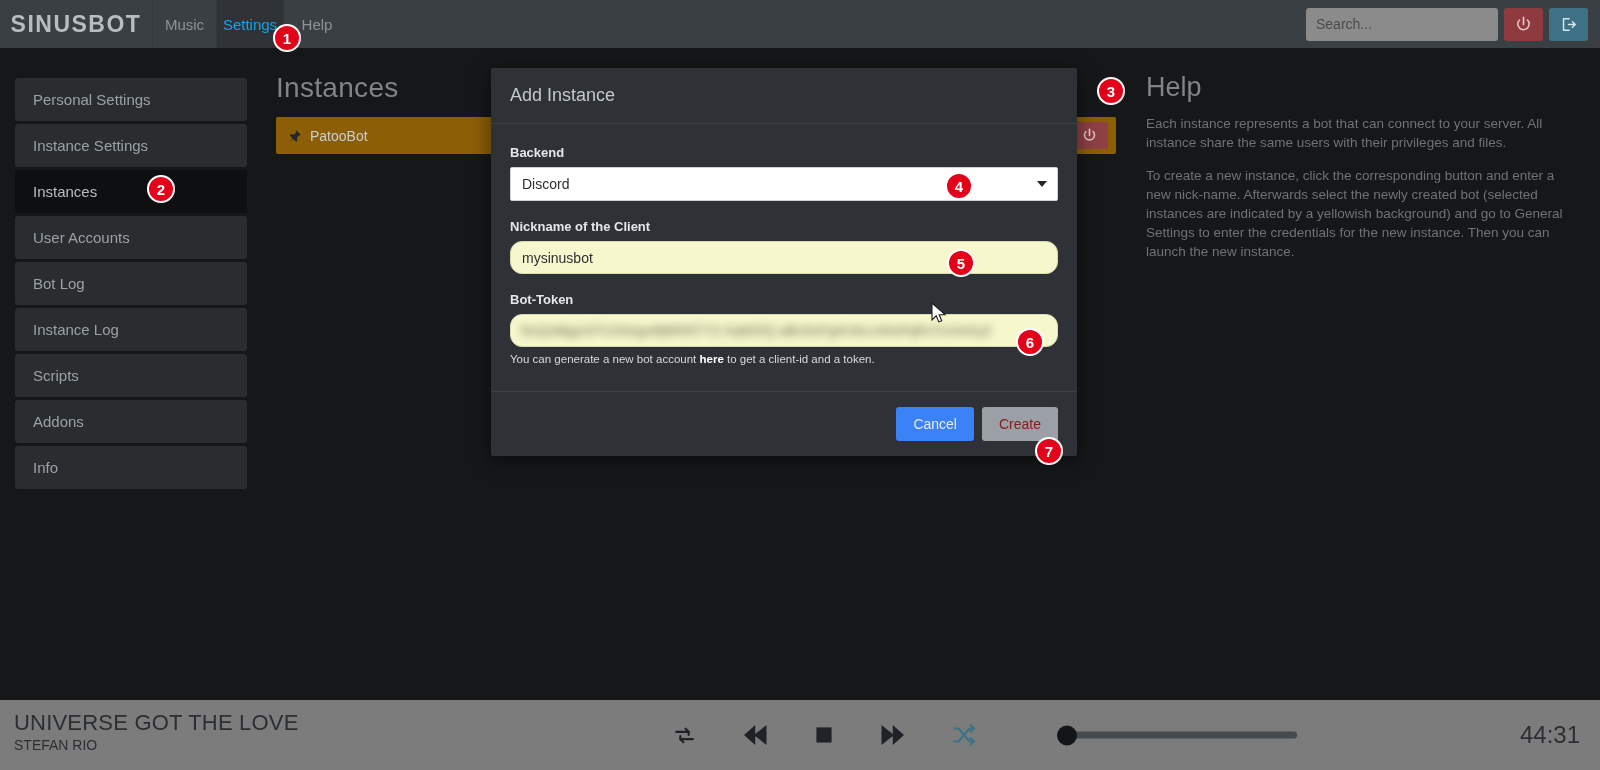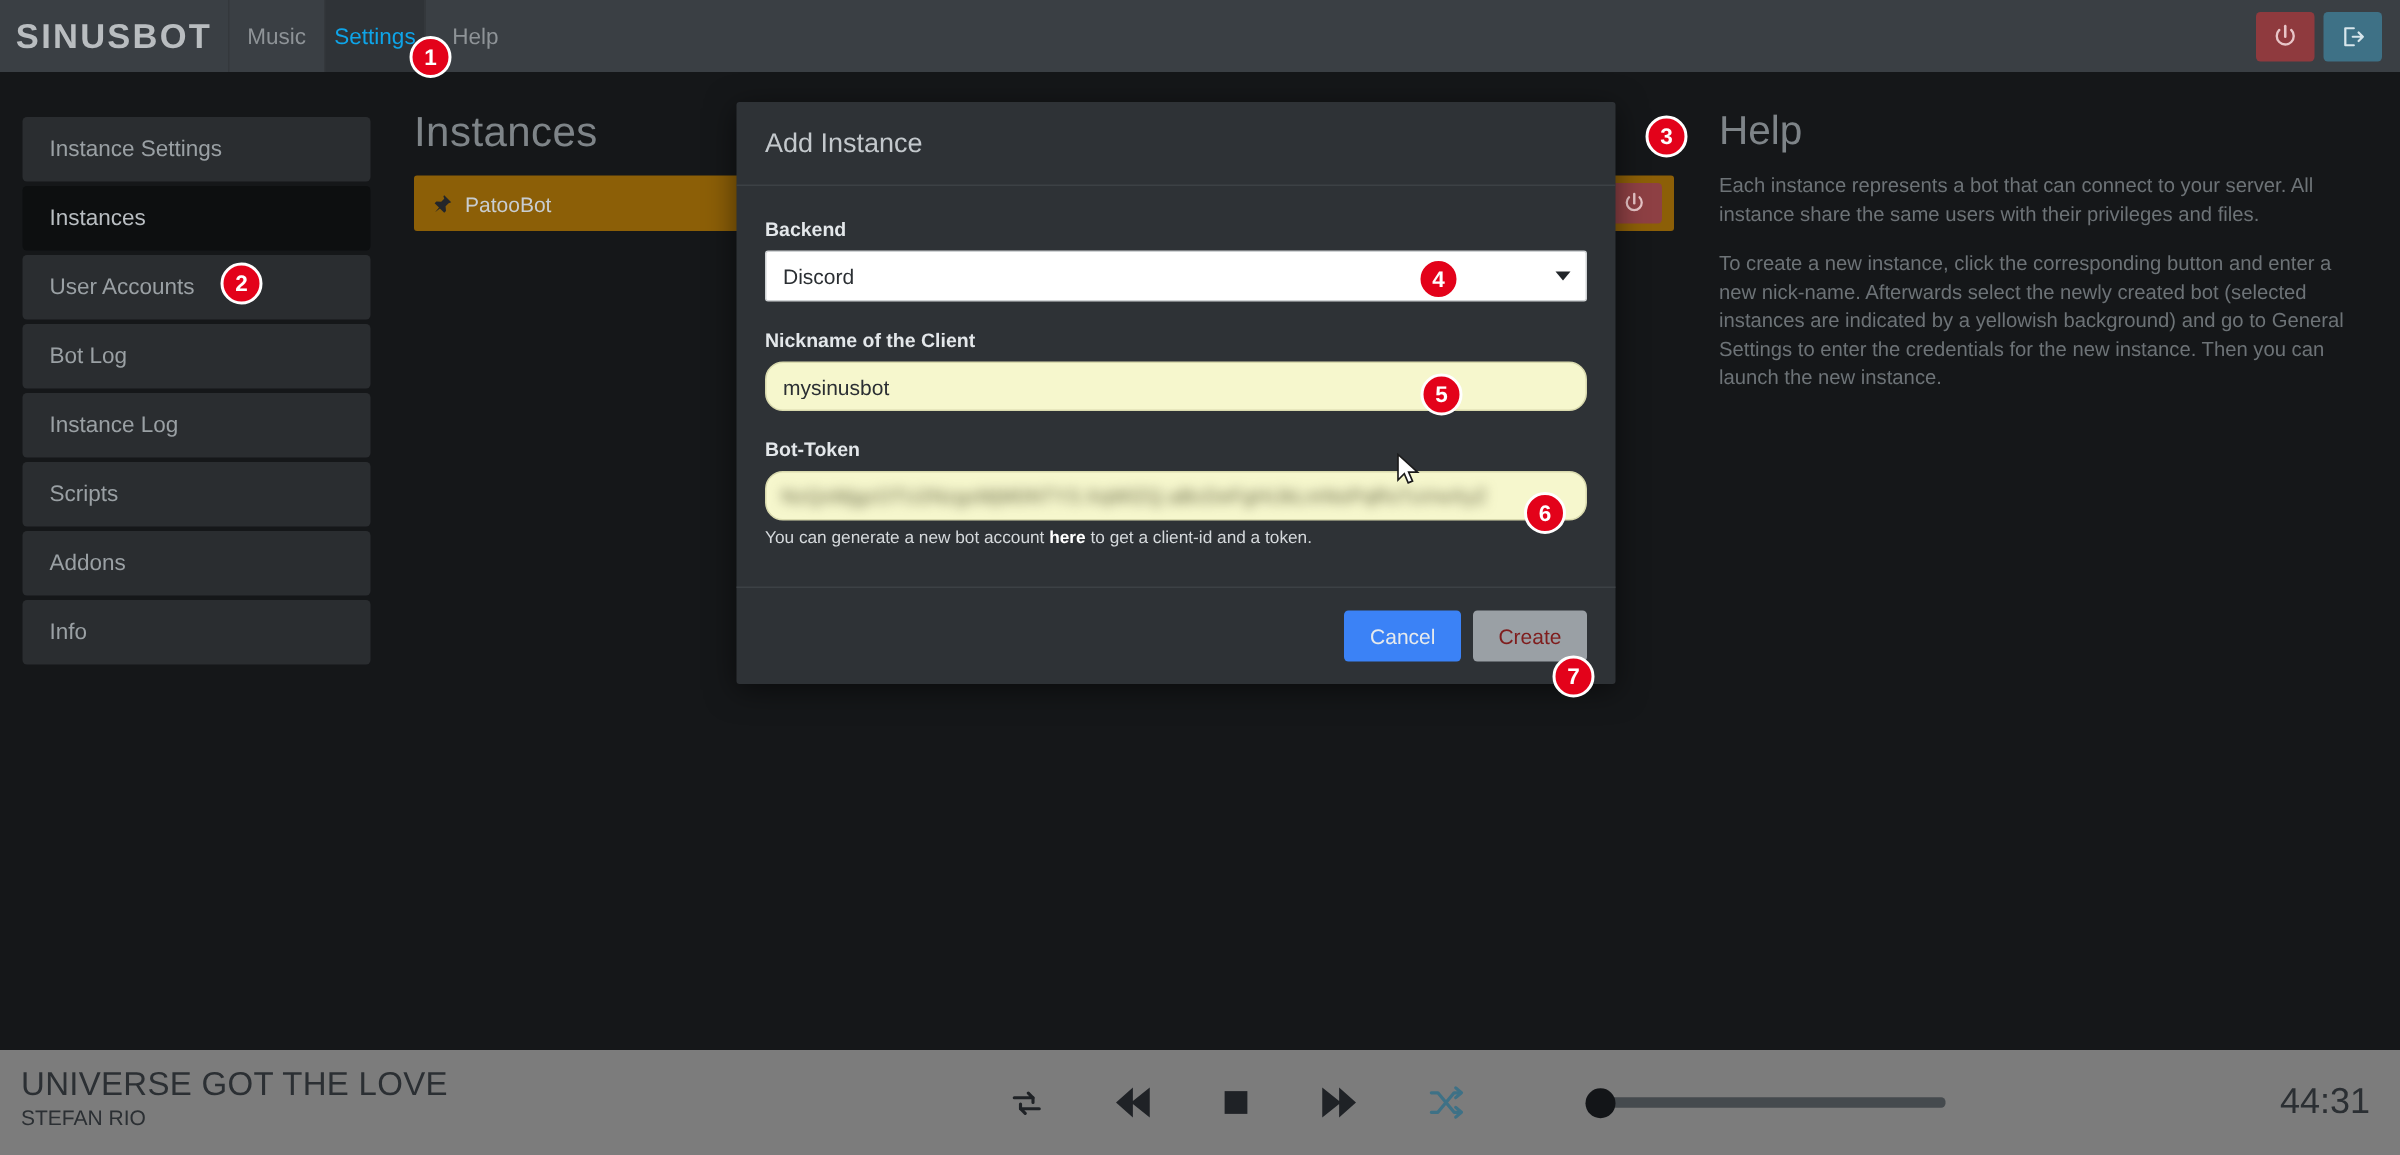--- a/index.html
+++ b/index.html
@@ -204,36 +204,40 @@
       <span>Music</span>
     </div>
     <div class="nav-tab active">
       <span>Settings</span>
     </div>
     <div class="nav-tab">
       <span>Help</span>
     </div>
 
     <div class="topbar-right">
+      <input class="search-box" type="text" placeholder="Search..." style="">
       <div class="icon-btn power">
         <svg viewBox="0 0 24 24">
           <path d="M12 2v10" stroke="#e8c5c7" stroke-width="2.4" fill="none" stroke-linecap="round"></path>
           <path d="M6.4 5.6a8 8 0 1 0 11.2 0" stroke="#e8c5c7" stroke-width="2.2" fill="none" stroke-linecap="round"></path>
         </svg>
       </div>
       <div class="icon-btn logout">
         <svg viewBox="0 0 24 24">
           <path d="M13 4H5v16h8" stroke="#d8e6ec" stroke-width="2.1" fill="none" stroke-linecap="round" stroke-linejoin="round"></path>
           <path d="M12 12h9M17.5 8l4 4-4 4" stroke="#d8e6ec" stroke-width="2.1" fill="none" stroke-linecap="round" stroke-linejoin="round"></path>
         </svg>
       </div>
     </div>
   </div>
 
   <div class="sidebar">
+    <div class="side-item">
+      <span>Personal Settings</span>
+    </div>
     <div class="side-item">
       <span>Instance Settings</span>
     </div>
     <div class="side-item active">
       <span>Instances</span>
     </div>
     <div class="side-item">
       <span>User Accounts</span>
     </div>
     <div class="side-item">

